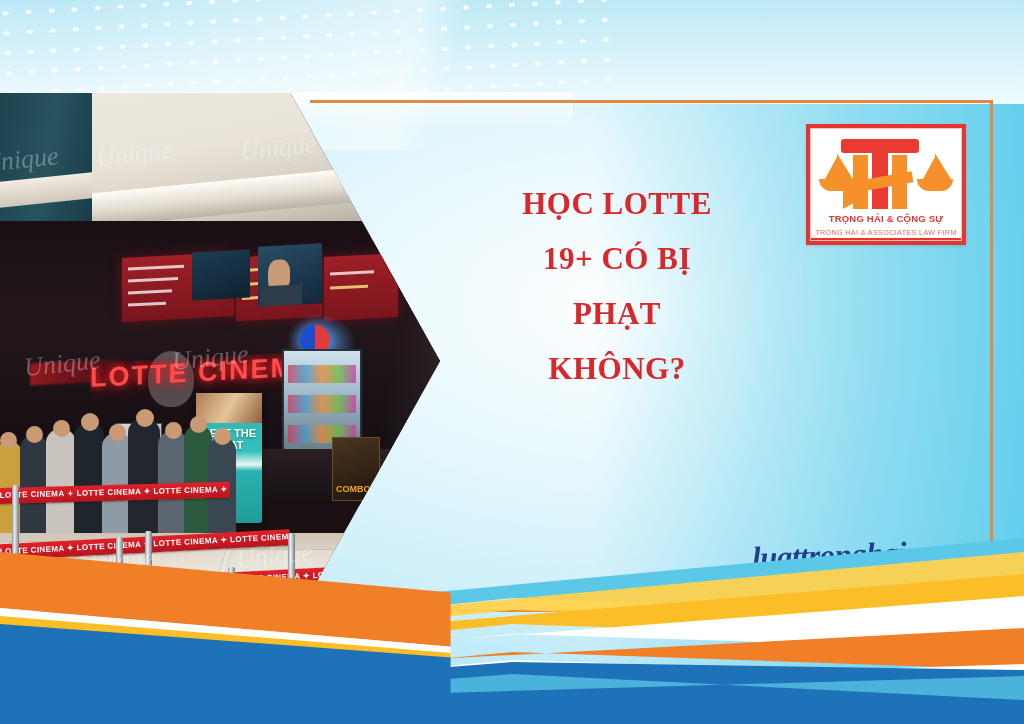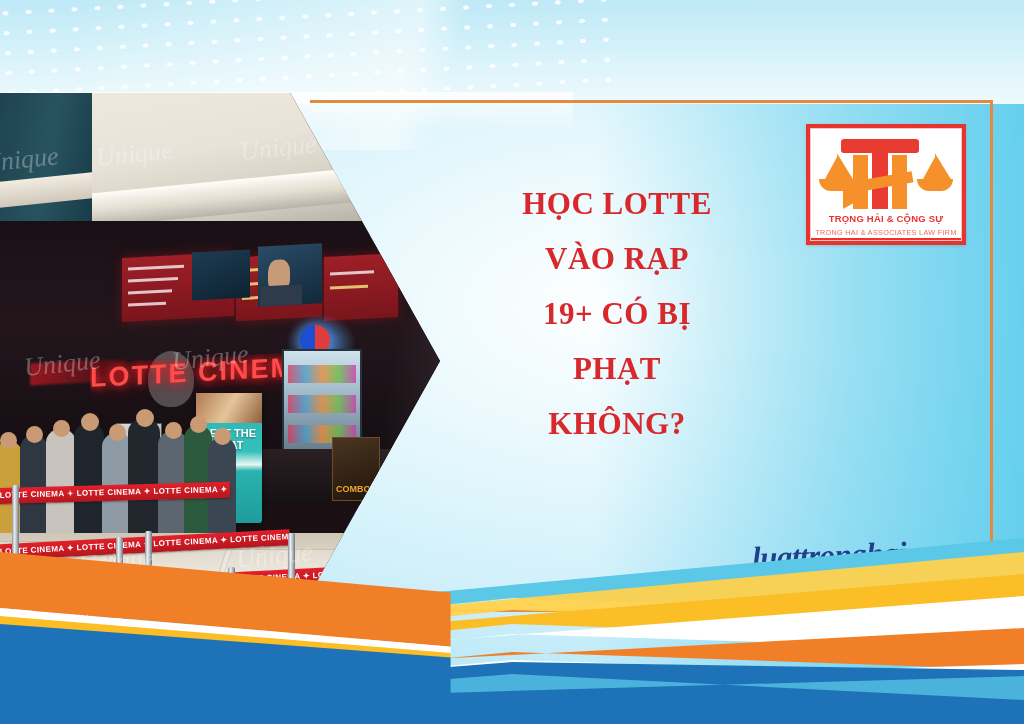--- a/index.html
+++ b/index.html
@@ -409,21 +409,20 @@
       <div class="wm" style="left:172px;top:250px;">Unique</div>
       <div class="wm" style="left:78px;top:454px;">Unique</div>
       <div class="wm" style="left:236px;top:448px;">Unique</div>
 
       <div class="photo-edge"></div>
     </div>
   </div>
 
   <div class="headline">
     <div>HỌC LOTTE</div>
-    <div>VÀO RẠP</div>
     <div>19+ CÓ BỊ</div>
     <div>PHẠT</div>
     <div>KHÔNG?</div>
   </div>
 
   <div class="logo">
     <div class="logo-inner">
       <div class="logo-mark">
         <div class="scale l">
           <div class="scale-tri"></div>

